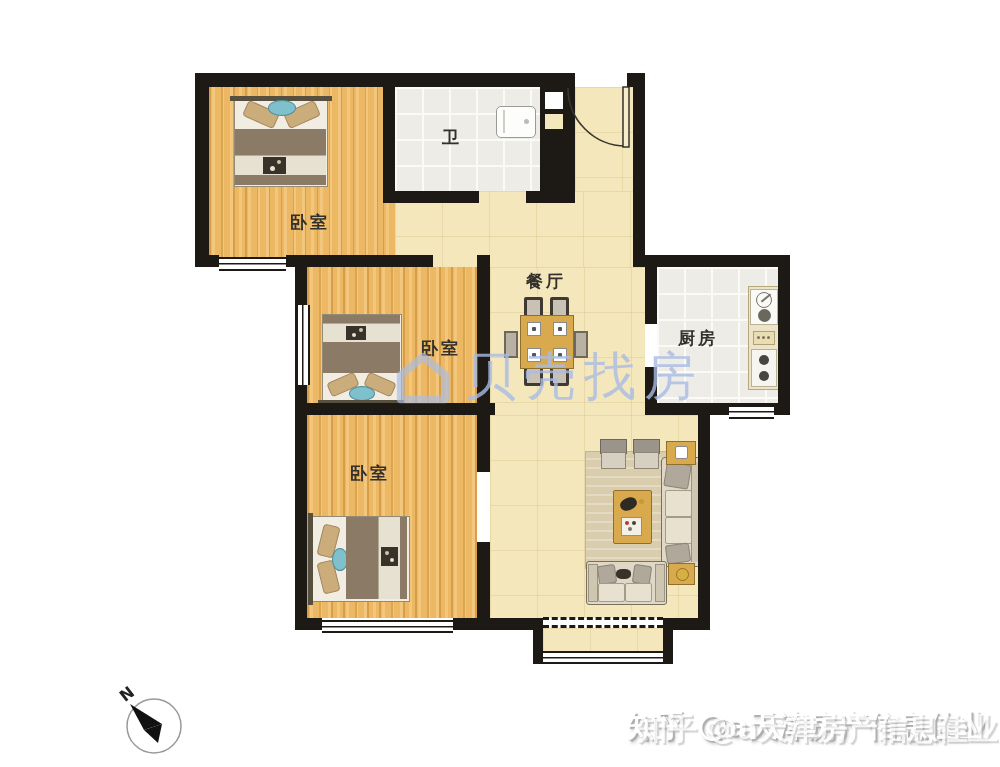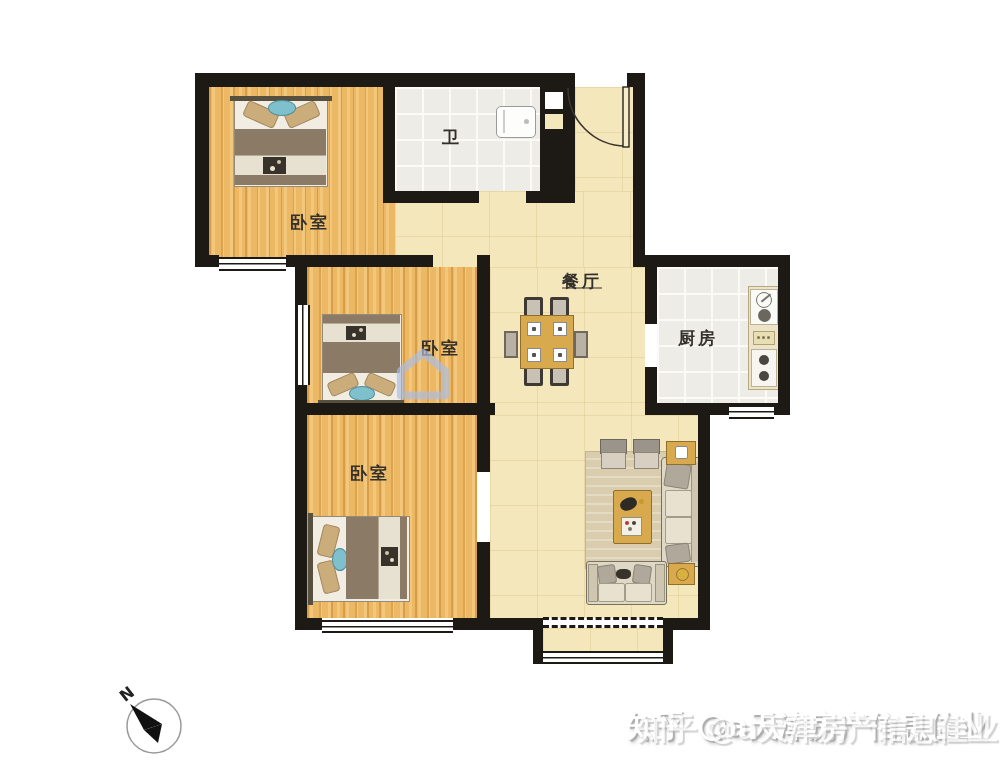--- a/index.html
+++ b/index.html
@@ -232,29 +232,30 @@
 
   <div class="dashed-line" style="left:543px;top:617px;width:120px;"></div>
 
   <svg style="position:absolute;left:565px;top:85px;" width="70" height="70" viewBox="0 0 70 70">
     <path d="M 3 3 A 58 58 0 0 0 61 61" fill="none" stroke="#3a362f" stroke-width="1.6"></path>
     <rect x="58" y="2" width="6" height="60" fill="#f6ecc9" stroke="#2a2722" stroke-width="1.4"></rect>
   </svg>
 
   <div class="room-label" style="left:310px;top:222px;">卧室</div>
   <div class="room-label" style="left:452px;top:137px;">卫</div>
-  <div class="room-label" style="left:582px;top:281px;text-decoration:underline;">餐厅</div>
+  <div class="room-label" style="left:546px;top:281px;">餐厅</div>
   <div class="room-label" style="left:698px;top:338px;">厨房</div>
   <div class="room-label" style="left:441px;top:348px;">卧室</div>
   <div class="room-label" style="left:370px;top:473px;">卧室</div>
 
   <div class="wm-beike" style="left:392px;top:342px;">
     <svg width="62" height="62" viewBox="0 0 64 64">
       <path d="M9 30 L32 11 L55 30 V55 H9 Z" fill="none" stroke="#a9bce4" stroke-width="8" stroke-linejoin="round" opacity="0.85"></path>
     </svg>
+    <span class="txt">贝壳找房</span>
   </div>
 
   <div class="wm-zhihu" style="left:627px;top:706px;">
     <span class="layer2">知乎 @a天津房产信息佳业</span>
     <span>知乎 @a天津房产信息佳业</span>
   </div>
 
   <svg style="position:absolute;left:112px;top:678px;" width="80" height="84" viewBox="0 0 80 84">
     <circle cx="42" cy="48" r="27" fill="none" stroke="#9a9a9a" stroke-width="1.5"></circle>
     <polygon points="18,26 50,46 32,52" fill="#111"></polygon>

